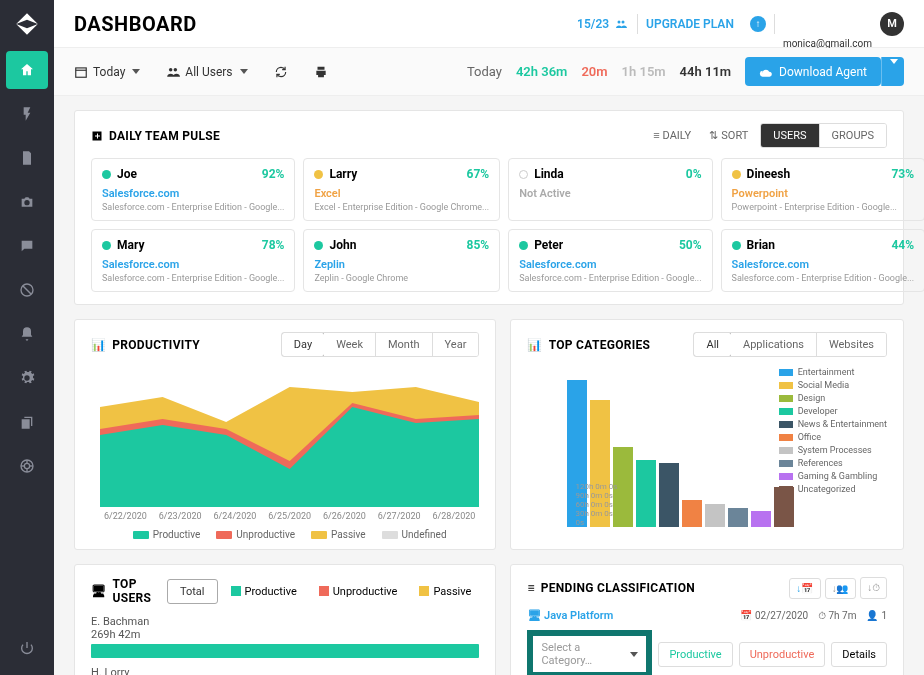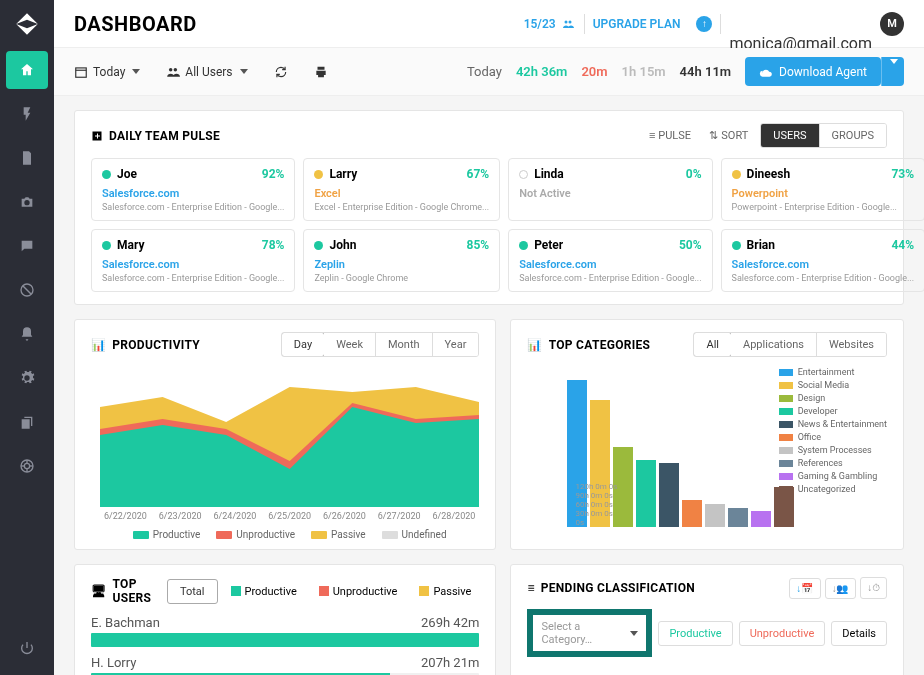--- a/index.html
+++ b/index.html
@@ -13,21 +13,21 @@
 .nav-item svg { width:16px; height:16px; }
 .sidebar-bottom { margin-top:auto; margin-bottom:8px; }
 .main { flex:1; display:flex; flex-direction:column; background:#fff; overflow:hidden; }
 .topbar { height:48px; display:flex; align-items:center; padding:0 20px; border-bottom:1px solid #eee; }
 .page-title { font-size:20px; font-weight:700; letter-spacing:0.5px; }
 .topbar-right { margin-left:auto; display:flex; align-items:center; gap:8px; font-size:12px; }
 .seat-count { color:#2aa3e8; font-weight:600; display:flex; align-items:center; gap:4px; }
 .upgrade-link { color:#2aa3e8; font-weight:600; display:flex; align-items:center; gap:16px; }
 .upgrade-badge { width:16px; height:16px; border-radius:50%; background:#2aa3e8; color:#fff; display:flex; align-items:center; justify-content:center; font-size:10px; }
 .divider-v { width:1px; height:20px; background:#ddd; }
-.user-email { color:#333; font-size:16px;margin-top:40px; }
+.user-email { color:#333; font-size:10px;margin-top:40px; }
 .avatar { width:24px; height:24px; border-radius:50%; background:#333; color:#fff; display:flex; align-items:center; justify-content:center; font-size:11px; font-weight:600; }
 .controlbar { height:48px; display:flex; align-items:center; padding:0 20px; background:#fafafa; border-bottom:1px solid #eee; gap:26px; }
 .ctrl-btn { display:flex; align-items:center; gap:5px; font-size:12px; color:#333; cursor:pointer; }
 .ctrl-btn svg { width:14px; height:14px; }
 .caret { width:0; height:0; border-left:4px solid transparent; border-right:4px solid transparent; border-top:5px solid #555; margin-left:2px; }
 .time-group { margin-left:auto; display:flex; align-items:center; gap:14px; font-size:13px; }
 .time-label { color:#666; }
 .tv-teal { color:#1cc8a0; font-weight:600; }
 .tv-red { color:#ef6a5a; font-weight:600; }
 .tv-gray { color:#bbb; font-weight:600; }
@@ -74,21 +74,21 @@
 .lg-yellow { background:#f0c244; }
 .lg-gray { background:#ddd; }
 .bar-chart { display:flex; align-items:flex-end; height:160px; gap:3px; padding-left:40px; position:relative; }
 .y-labels { position:absolute; left:0; top:0; height:160px; display:flex; flex-direction:column; justify-content:flex-end; font-size:8px; color:#999;margin-left:48px; }
 .bar { width:20px; }
 .cat-legend { font-size:9px; color:#666; position:absolute; right:0; top:0; }
 .cat-item { display:flex; align-items:center; gap:5px; margin-bottom:3px; }
 .cat-box { width:14px; height:7px; }
 .users-list { margin-top:8px; }
 .user-row { margin-bottom:8px; }
-.user-row-head { display:flex; justify-content:space-between; font-size:13px; color:#555; margin-bottom:3px; }
+.user-row-head { display:flex; justify-content:space-between; font-size:11px; color:#555; margin-bottom:3px;flex-direction:column; }
 .user-bar-bg { height:14px; background:#f0f0f0; border-radius:1px; overflow:hidden; }
 .user-bar { height:100%; background:#1cc8a0; }
 .pending-head { display:flex; justify-content:space-between; align-items:center; font-size:11px; margin-bottom:8px; }
 .pending-app { color:#2aa3e8; font-weight:600; }
 .pending-meta { display:flex; gap:10px; color:#666; font-size:10px; }
 .pending-controls { display:flex; gap:6px; align-items:center; }
 .select-box { border:6px solid #0f766e; padding:5px 8px; font-size:11px; color:#999; flex:1; display:flex; justify-content:space-between; align-items:center; cursor:pointer; }
 .pill-btn { border:1px solid #ddd; padding:5px 10px; font-size:11px; border-radius:3px; cursor:pointer; }
 .pill-teal { color:#1cc8a0; }
 .pill-red { color:#ef6a5a; }
@@ -244,21 +244,21 @@
       <div class="panel">
         <div class="panel-head">
           <div class="panel-title">
               <svg width="12" height="12" viewBox="0 0 24 24" fill="currentColor">
                 <rect x="3" y="3" width="18" height="18"></rect>
                 <path fill="#fff" d="M12 7v4H8v2h4v4h2v-4h4v-2h-4V7z"></path>
               </svg>
               <span>DAILY TEAM PULSE</span>
             </div>
           <div class="panel-actions">
-            <div class="text-btn">≡ <span>PULSE</span></div>
+            <div class="text-btn">≡ <span>DAILY</span></div>
             <div class="text-btn">⇅ <span>SORT</span></div>
             <div class="seg-group">
               <div class="seg active">USERS</div>
               <div class="seg">GROUPS</div>
             </div>
           </div>
         </div>
         <div class="pulse-grid" id="pulse-grid">
             <div class="pulse-card">
               <div class="pulse-top">
@@ -452,20 +452,28 @@
         </div>
         <div class="panel">
           <div class="panel-head">
             <div class="panel-title">≡ <span>PENDING CLASSIFICATION</span></div>
             <div class="panel-actions icon-btn-group">
               <div class="icon-outline">↓📅</div>
               <div class="icon-outline" style="color:#999">↓👥</div>
               <div class="icon-outline" style="color:#999">↓⏱</div>
             </div>
           </div>
+          <div class="pending-head">
+            <span class="pending-app">🖥 <span>Java Platform</span></span>
+            <div class="pending-meta">
+              <span>📅 <span>02/27/2020</span></span>
+              <span>⏱ <span>7h 7m</span></span>
+              <span>👤 <span>1</span></span>
+            </div>
+          </div>
           <div class="pending-controls">
             <div class="select-box">
                 <span>Select a Category…</span>
                 <span class="caret"></span>
               </div>
             <div class="pill-btn pill-teal">Productive</div>
             <div class="pill-btn pill-red">Unproductive</div>
             <div class="pill-btn">Details</div>
           </div>
         </div>

